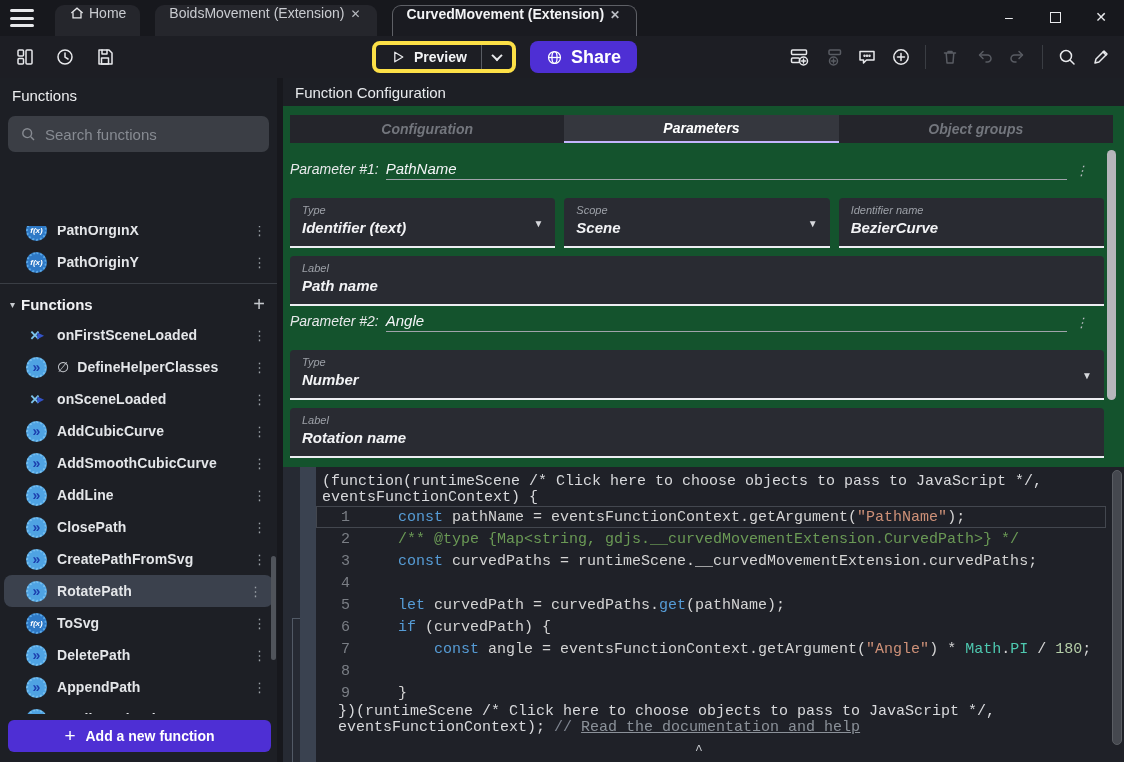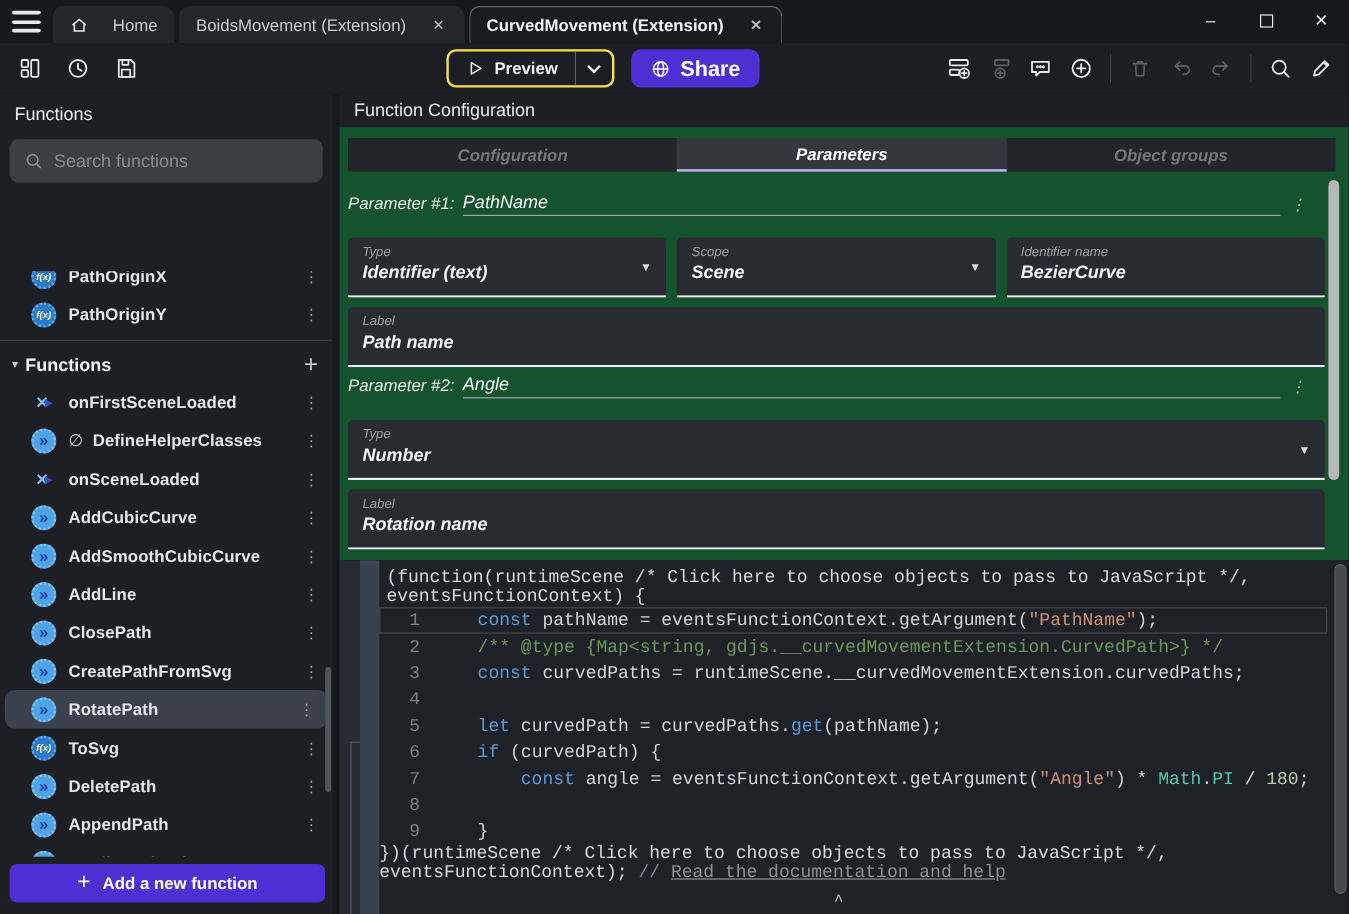--- a/index.html
+++ b/index.html
@@ -5,35 +5,35 @@
   * { margin:0; padding:0; box-sizing:border-box; }
   html,body { background:#0d0e11; }
   body { font-family:"Liberation Sans", sans-serif; }
   #app { position:relative; width:1124px; height:762px; background:#17181D; overflow:hidden; color:#E6E8EB; }
 
   
   .titlebar { position:absolute; top:0; left:0; width:1124px; height:36px; background:#17181D; display:flex; align-items:flex-end; }
   .hamburger { position:absolute; left:10px; top:9px; width:24px; height:18px; display:flex; flex-direction:column; justify-content:space-between; cursor:pointer; }
   .hamburger i { display:block; height:3px; background:#E8E9EC; border-radius:2px; }
   .tabs { display:flex; margin-left:44px; height:31px; }
-  .tab { display:flex; align-items:center; gap:20px; padding:0 14px; background:#25262C; color:#C9CBD0; font-size:14px; border-radius:9px 9px 0 0; margin-right:4px; height:31px; white-space:nowrap; }
+  .tab { display:flex; align-items:flex-start; gap:4px; padding:0 14px; background:#25262C; color:#C9CBD0; font-size:14px; border-radius:9px 9px 0 0; margin-right:4px; height:31px; white-space:nowrap;margin-left:11px; }
   .tab.active { background:#1A1B21; border:1px solid #5E6066; border-bottom:none; color:#F2F3F5; font-weight:bold; }
   .tab .close { font-size:12px; color:#B9BCC2; padding:2px 2px; }
   .tab svg { display:block; }
   .wincontrols { position:absolute; right:0; top:0; height:34px; display:flex; align-items:center; }
   .winbtn { width:46px; height:34px; display:flex; align-items:center; justify-content:center; color:#E8E9EC; font-size:14px; }
   .winbtn .maxbox { width:11px; height:11px; border:1.5px solid #E8E9EC; }
 
   
   .toolbar { position:absolute; top:36px; left:0; width:1124px; height:42px; background:#1D1E24; display:flex; align-items:center; }
   .tb-left { display:flex; align-items:center; gap:10px; margin-left:10px; }
   .tbicon { width:30px; height:30px; display:flex; align-items:center; justify-content:center; color:#E8E9EC; border-radius:5px; }
   .tbicon.dim { color:#595C63; }
   .tbicon svg { display:block; }
-  .preview-btn { display:flex; align-items:center; height:32px; border:2px solid #fde047; border-radius:8px; margin-left:252px; overflow:hidden; }
+  .preview-btn { display:flex; align-items:center; height:32px; border:4px solid #fde047; border-radius:8px; margin-left:252px; overflow:hidden; }
   .preview-main { display:flex; align-items:center; gap:8px; padding:0 14px; height:100%; color:#F2F3F5; font-weight:bold; font-size:14px; }
   .preview-split { width:1px; height:100%; background:#595C63; }
   .preview-caret { width:30px; height:100%; display:flex; align-items:center; justify-content:center; }
   .chev { width:8px; height:8px; border-right:2px solid #E8E9EC; border-bottom:2px solid #E8E9EC; transform:rotate(45deg) translate(-1px,-1px); }
   .share-btn { display:flex; align-items:center; gap:8px; height:32px; padding:0 16px; margin-left:14px; background:#4E2FD4; border-radius:8px; color:#fff; font-weight:bold; font-size:18px; }
   .tb-right { position:absolute; right:8px; top:0; height:42px; display:flex; align-items:center; gap:4px; }
   .tb-sep { width:1px; height:24px; background:#3A3D43; margin:0 5px; }
 
   
   .sidebar { position:absolute; top:78px; left:0; width:277px; height:684px; background:#1D1F25; }
@@ -86,21 +86,21 @@
   .ev-marginB { position:absolute; left:17px; top:0; width:16px; height:295px; background:#3A4250; }
   .code { position:absolute; left:33px; top:0; width:790px; height:295px; font-family:"Liberation Mono","DejaVu Sans Mono",monospace; font-size:15px; }
   .wrapline { color:#D8D9DC; white-space:pre; line-height:16px; padding-left:6px; }
   .wrap-top { padding-top:7px; }
   .code-line { display:flex; height:22px; align-items:center; }
   .code-line.current { outline:1px solid #43474F; outline-offset:-1px; }
   .gutter { width:34px; text-align:right; color:#7A7E85; flex:none; }
   .ctext { white-space:pre; padding-left:12px; }
   .tk-p { color:#D4D4D4; } .tk-k { color:#569CD6; } .tk-s { color:#CE9178; }
   .tk-c { color:#6A9955; } .tk-t { color:#4EC9B0; } .tk-n { color:#B5CEA8; }
-  .footline { color:#D8D9DC; white-space:pre; line-height:16px; padding-left:0; }
+  .footline { color:#D8D9DC; white-space:pre; line-height:16px; padding-left:22px; }
   .doc-gray { color:#808691; }
   .doc-link { color:#8B9199; text-decoration:underline; }
   .scroll-hint { position:absolute; left:412px; top:276px; color:#C9CCD1; font-size:13px; font-family:"Liberation Mono",monospace; }
   .ed-scroll { position:absolute; right:2px; top:3px; width:10px; height:275px; background:#45484F; border:1px solid #5A5D63; border-radius:5px; }
 </style>
 </head>
 <body>
 
 <div id="app">
 

